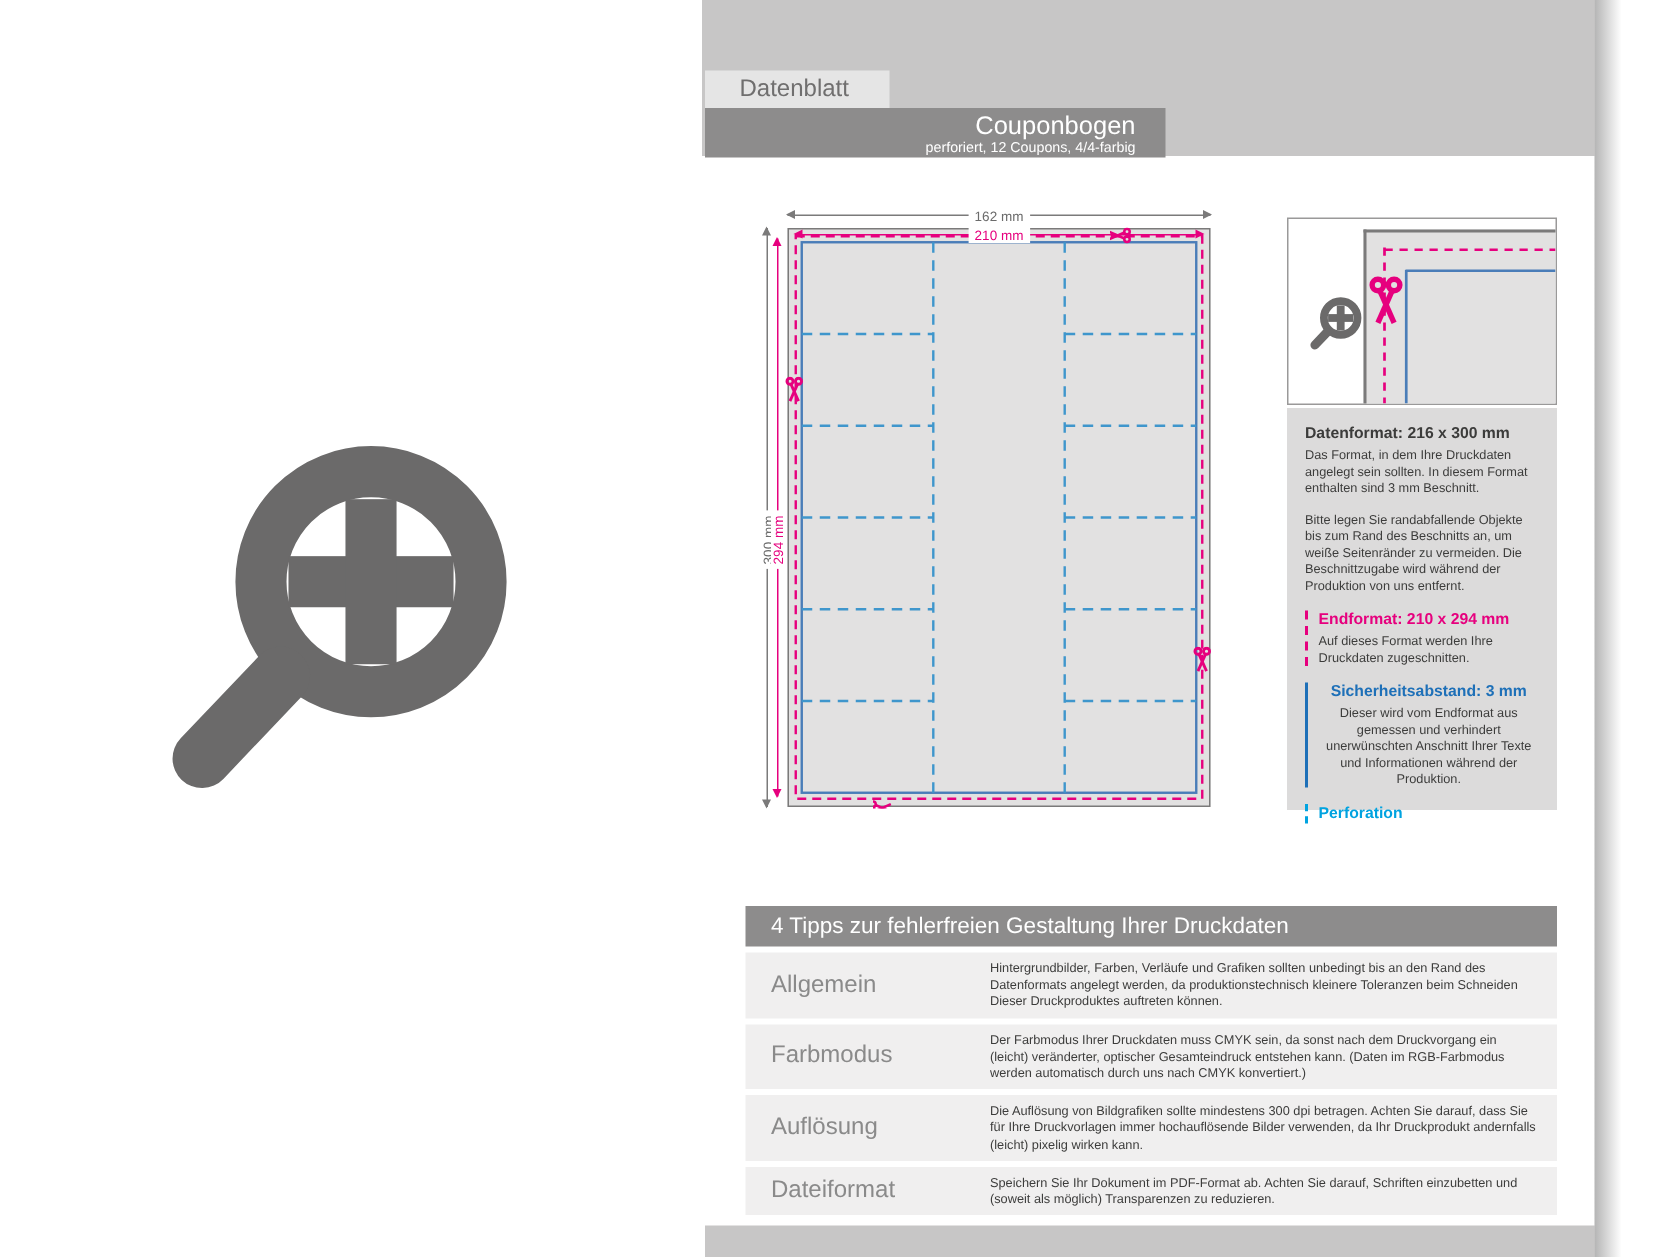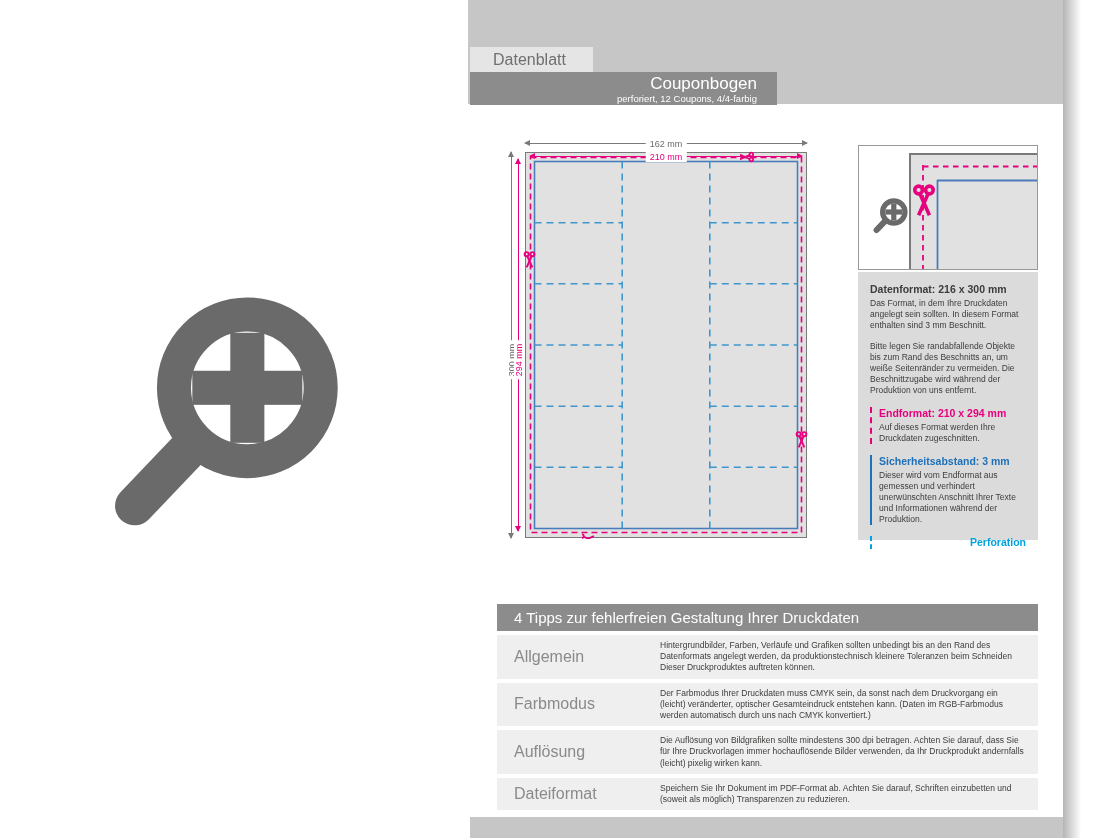--- a/index.html
+++ b/index.html
@@ -59,23 +59,23 @@
   .detail .scis{left:53px;top:38px;}
   
   .info{position:absolute;left:858px;top:272px;width:180px;height:268px;
     background:#dcdbdb;padding:11px 12px;}
   .sec{margin-bottom:11px;}
   .sec h4{margin:0 0 2px 0;font-size:10.5px;line-height:13px;font-weight:bold;color:#3c3c3b;}
   .sec p{margin:0 0 10px 0;font-size:8.5px;line-height:11px;color:#3c3c3b;}
   .sec p:last-child{margin-bottom:0;}
   .sec-end{border-left:2px dashed #e6007e;padding-left:7px;}
   .sec-end h4{color:#e6007e;}
-  .sec-safe{border-left:2px solid #1e70b8;padding-left:7px;}
+  .sec-safe{border-left:2px solid #1e70b8;padding-left:7px;text-align:center;}
   .sec-safe h4{color:#1e70b8;}
-  .sec-perf{border-left:2px dashed #00a3e0;padding-left:7px;margin-bottom:0;text-align:right;}
+  .sec-perf{border-left:2px dashed #00a3e0;padding-left:7px;margin-bottom:0;}
   .sec-perf h4{color:#00a3e0;}
   
   .tips{position:absolute;left:497px;top:604px;width:541px;}
   .tips-header{height:27px;background:#8d8c8c;color:#ffffff;font-size:15px;
     line-height:27px;padding-left:17px;}
   .tips-row{display:flex;background:#f0efef;margin-top:4px;}
   .tips-label{flex:0 0 163px;display:flex;align-items:center;padding-left:17px;
     font-size:16px;color:#8a8a8a;}
   .tips-text{flex:1;padding:5px 14px 5px 0;font-size:8.5px;line-height:11.2px;color:#3c3c3b;}
   

